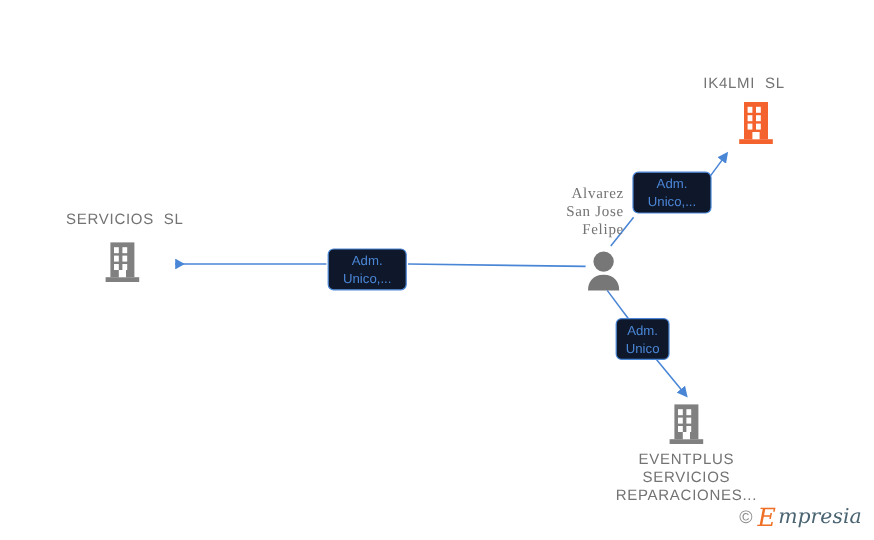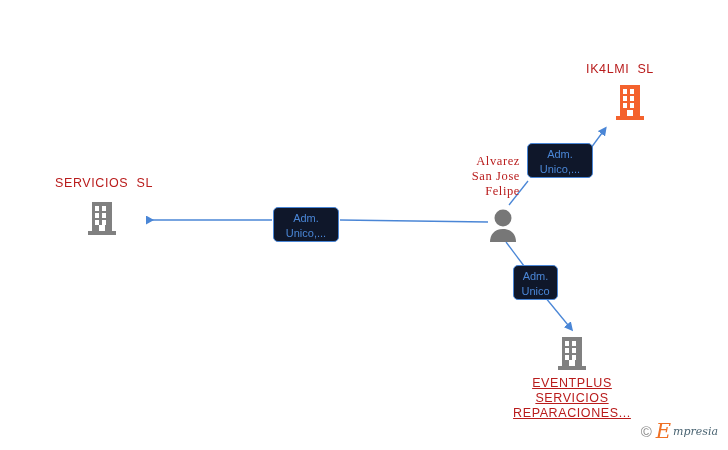--- a/index.html
+++ b/index.html
@@ -23,21 +23,21 @@
     position: absolute;
     left: 0;
     top: 0;
     width: 728px;
     height: 450px;
   }
 
   
   .node-label {
     position: absolute;
-    color: #b91c1c;
+    color: #737373;
     font-size: 12.5px;
     line-height: 15px;
     letter-spacing: 0.6px;
     white-space: pre;
   }
   .node-label.center { text-align: center; }
   .node-label.right  { text-align: right; }
 
   
   .building {
@@ -81,21 +81,21 @@
     color: #ef7024;
     font-family: "DejaVu Serif", serif;
     font-style: italic;
     font-size: 21px;
     line-height: 21px;
   }
   #watermark .brand-rest {
     color: #4a6472;
     font-family: "DejaVu Serif", serif;
     font-style: italic;
-    font-size: 11px;
+    font-size: 17px;
     line-height: 17px;
     margin-left: -2px;
   }
 </style>
 </head>
 <body>
 
 <div id="canvas">
 
   <svg id="edges" viewBox="0 0 728 450" xmlns="http://www.w3.org/2000/svg">
@@ -166,21 +166,21 @@
     <rect x="4" y="31" width="28" height="4" fill="#808080"></rect>
     <rect x="11" y="6" width="4" height="5" fill="#ffffff"></rect>
     <rect x="18" y="6" width="4" height="5" fill="#ffffff"></rect>
     <rect x="11" y="13" width="4" height="5" fill="#ffffff"></rect>
     <rect x="18" y="13" width="4" height="5" fill="#ffffff"></rect>
     <rect x="11" y="20" width="4" height="5" fill="#ffffff"></rect>
     <rect x="18" y="20" width="4" height="5" fill="#ffffff"></rect>
     <rect x="15" y="25" width="6" height="6" fill="#ffffff"></rect>
   </svg>
 
-  <div class="node-label center" style="left:492px; top:376px; width:160px;text-decoration:underline;">EVENTPLUS
+  <div class="node-label center" style="left:492px; top:376px; width:160px;">EVENTPLUS
 SERVICIOS
 REPARACIONES...</div>
 
   <div class="rel-box" style="left:273px; top:207px; width:66px; height:35px;">Adm.
 Unico,...</div>
 
   <div class="rel-box" style="left:527px; top:143px; width:66px; height:35px;">Adm.
 Unico,...</div>
 
   <div class="rel-box" style="left:513px; top:265px; width:45px; height:35px;">Adm.

